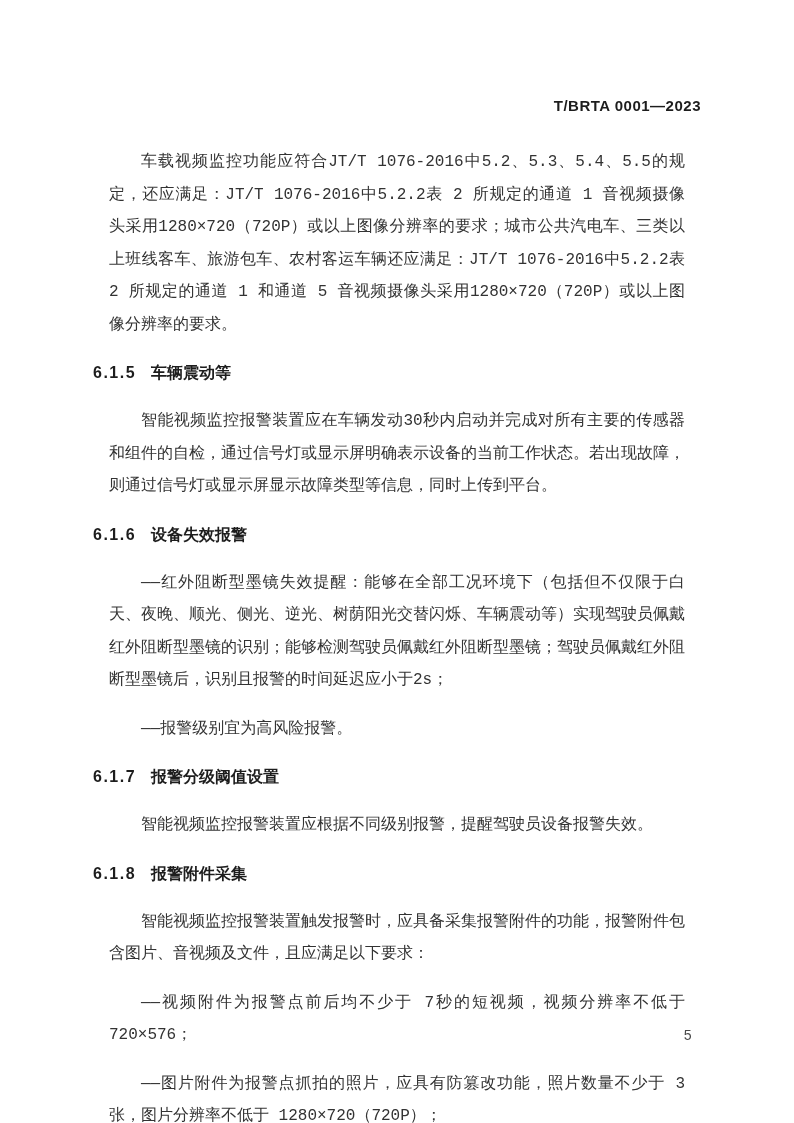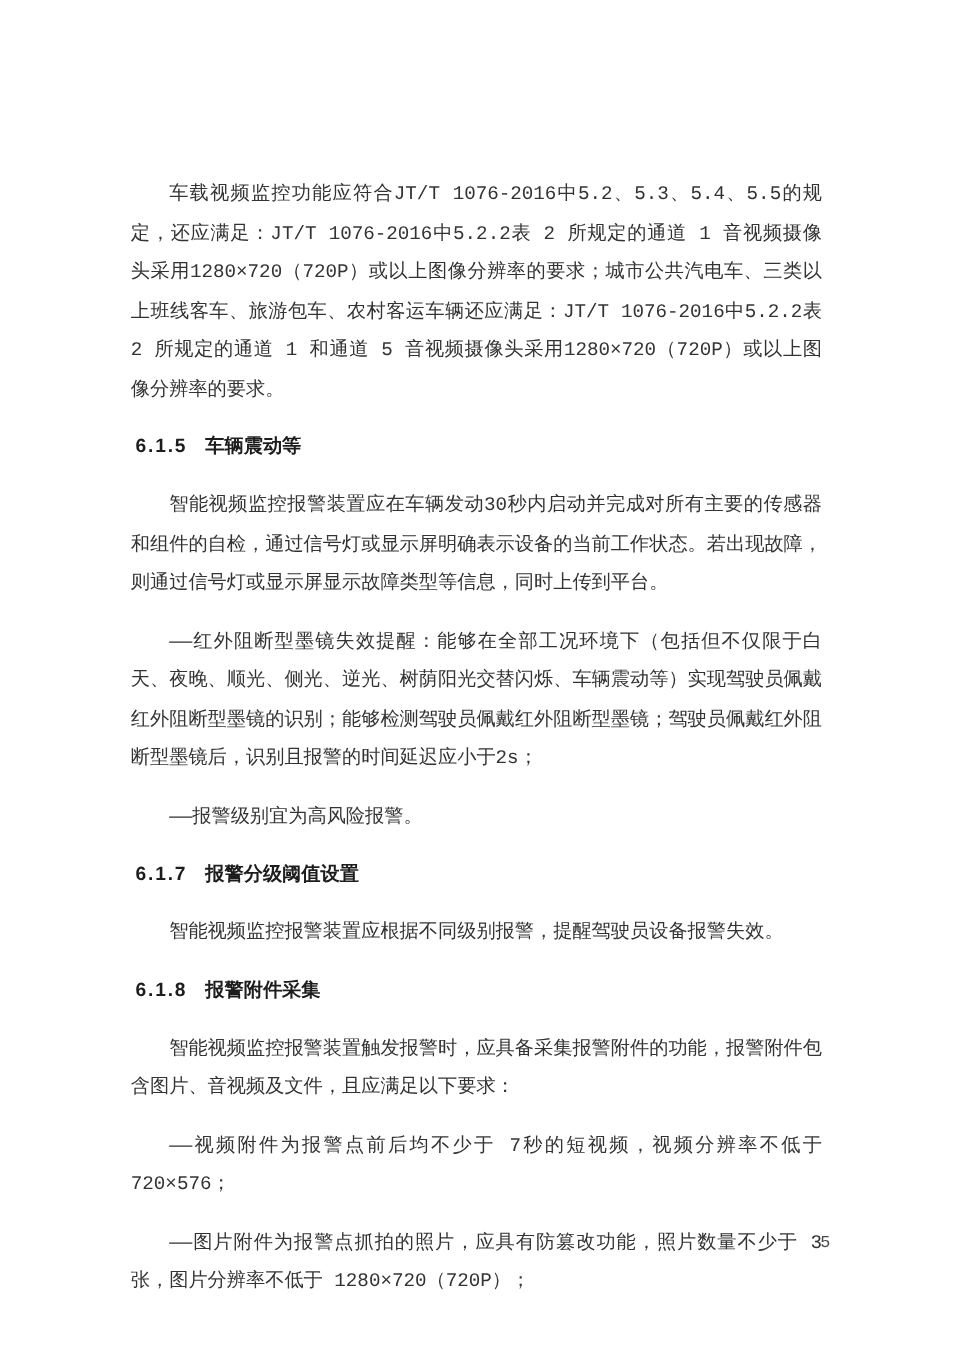--- a/index.html
+++ b/index.html
@@ -47,48 +47,51 @@
     font-weight: bold;
     font-size: 16px;
     line-height: 32px;
     color: #1d1d1d;
     text-indent: 0;
     text-align: left;
   }
   .heading .num {
     margin-right: 15px;
     letter-spacing: 1.5px;
-    margin-left: 20px;
   }
   .page-number {
     position: absolute;
     top: 1026px;
     right: 102px;
     font-family: "Liberation Mono", "DejaVu Sans Mono", serif;
     font-size: 14px;
     line-height: 20px;
     color: #4a4a4a;
   }
 </style>
 </head>
 <body>
 
 <div class="page">
 
+  <div class="doc-header">T/BRTA 0001—2023</div>
 
   <div class="content">
 
     <p class="para">车载视频监控功能应符合JT/T 1076-2016中5.2、5.3、5.4、5.5的规定，还应满足：JT/T 1076-2016中5.2.2表 2 所规定的通道 1 音视频摄像头采用1280×720（720P）或以上图像分辨率的要求；城市公共汽电车、三类以上班线客车、旅游包车、农村客运车辆还应满足：JT/T 1076-2016中5.2.2表 2 所规定的通道 1 和通道 5 音视频摄像头采用1280×720（720P）或以上图像分辨率的要求。</p>
 
     <h3 class="heading">
       <span class="num">6.1.5</span><span class="title">车辆震动等</span>
     </h3>
 
     <p class="para">智能视频监控报警装置应在车辆发动30秒内启动并完成对所有主要的传感器和组件的自检，通过信号灯或显示屏明确表示设备的当前工作状态。若出现故障，则通过信号灯或显示屏显示故障类型等信息，同时上传到平台。</p>
 
+    <h3 class="heading">
+      <span class="num">6.1.6</span><span class="title">设备失效报警</span>
+    </h3>
 
 
 
     <p class="para">——红外阻断型墨镜失效提醒：能够在全部工况环境下（包括但不仅限于白天、夜晚、顺光、侧光、逆光、树荫阳光交替闪烁、车辆震动等）实现驾驶员佩戴红外阻断型墨镜的识别；能够检测驾驶员佩戴红外阻断型墨镜；驾驶员佩戴红外阻断型墨镜后，识别且报警的时间延迟应小于2s；</p>
 
     <p class="para">——报警级别宜为高风险报警。</p>
 
     <h3 class="heading">
       <span class="num">6.1.7</span><span class="title">报警分级阈值设置</span>
     </h3>

